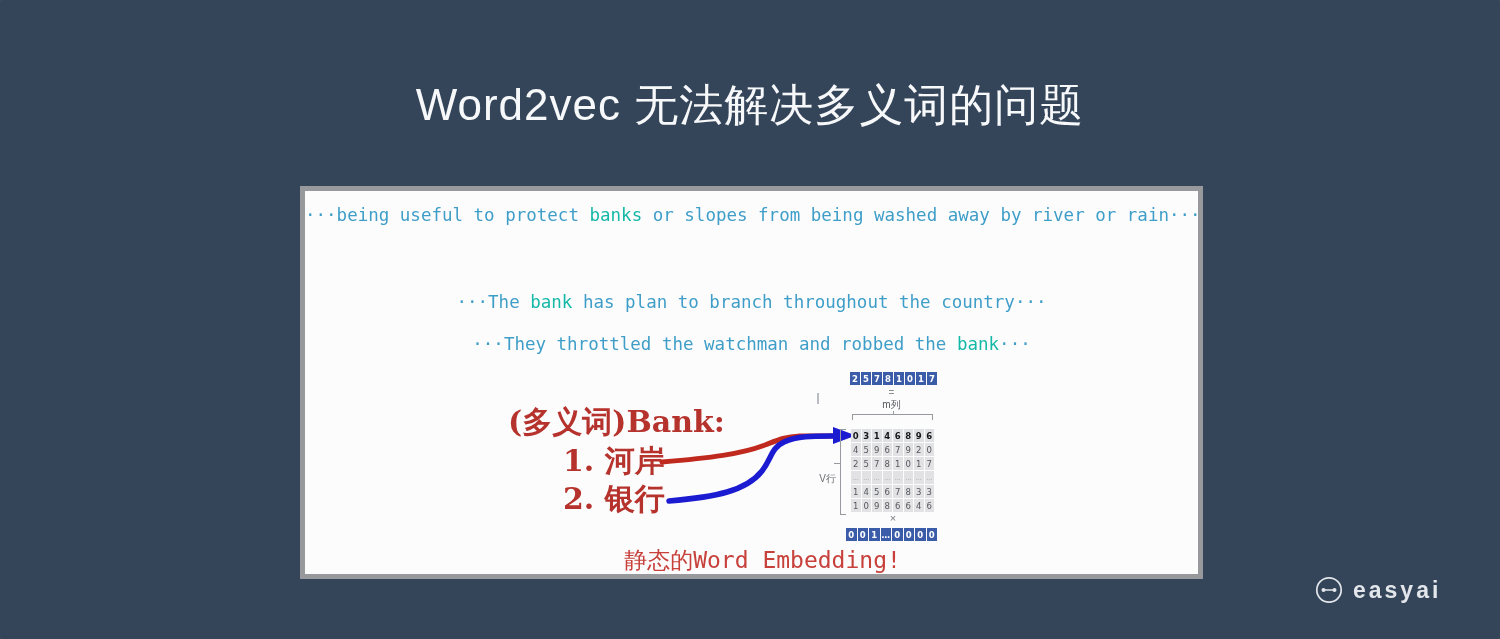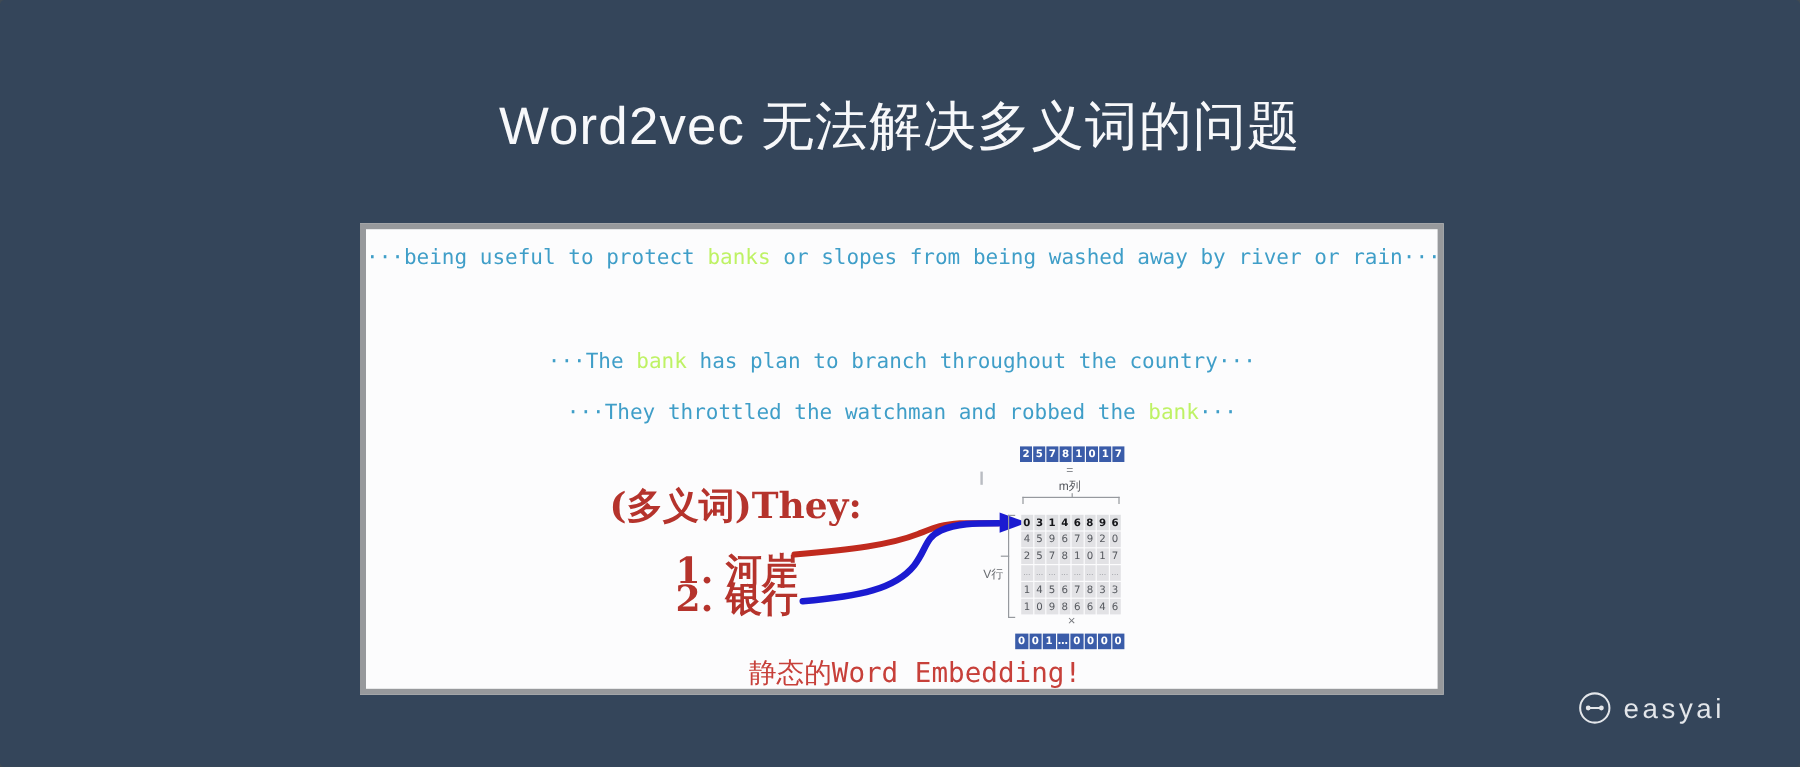--- a/index.html
+++ b/index.html
@@ -23,29 +23,29 @@
   .panel{
     position:absolute;left:300px;top:186px;width:903px;height:393px;
     background:#FCFCFD;border:5px solid #97999C;box-sizing:border-box;
   }
   .sent{
     position:absolute;left:305px;width:893px;height:24px;
     text-align:center;white-space:nowrap;
     font-family:"DejaVu Sans Mono","Liberation Mono",monospace;
     font-size:17.5px;line-height:24px;color:#3F9EC8;
   }
-  .sent .hl{color:#bef264;}
+  .sent .hl{color:#14b8a6;}
   .s1{top:203px}.s2{top:246px}.s3{top:290px}.s4{top:332px}
   .red-label{
     position:absolute;color:#B5332C;
     font-family:"DejaVu Serif","Liberation Serif",serif;
     font-weight:bold;white-space:nowrap;
   }
   .bank-label{left:508px;top:402px;font-size:30px;}
-  .meaning1{left:563px;top:441px;font-size:30px;margin-top:15px;}
+  .meaning1{left:563px;top:441px;font-size:30px;}
   .meaning2{left:563px;top:479px;font-size:30px;text-align:right;}
   .static-note{
     position:absolute;left:311px;top:545px;width:903px;text-align:center;
     color:#C7403A;font-size:23px;
     font-family:"DejaVu Sans Mono","Liberation Mono",monospace;
   }
   .arrows{position:absolute;left:0;top:0;pointer-events:none;}
   .cursor-tick{position:absolute;left:817px;top:393px;width:2px;height:11px;background:#B9BCC2;}
   
   .vec{position:absolute;display:inline-flex;gap:1px;}
@@ -74,38 +74,38 @@
     background:#E2E2E5;color:#55585E;font-size:8.5px;
     display:flex;align-items:center;justify-content:center;
     font-family:"DejaVu Sans","Liberation Sans",sans-serif;
   }
   .mcell.first{color:#15161A;font-weight:bold;background:#DFE0E3;}
   .mcell.dots{color:#9A9DA2;font-size:6px;}
   .times-sign{position:absolute;left:851px;top:512px;width:84px;text-align:center;color:#77797E;font-size:11px;}
   
   .logo{position:absolute;left:1314px;top:575px;display:flex;align-items:center;gap:9px;}
   .logo-text{
-    color:#E3E6EA;font-size:23px;font-weight:normal;letter-spacing:3px;
+    color:#E3E6EA;font-size:23px;font-weight:bold;letter-spacing:3px;
     font-family:"Liberation Sans",sans-serif;
   }
 </style>
 </head>
 <body>
 
 <div class="slide">
 
   <div class="title">Word2vec 无法解决多义词的问题</div>
 
   <div class="panel"></div>
 
   <div class="sent s1"><span>···being useful to protect </span><span class="hl">banks</span><span> or slopes from being washed away by river or rain···</span></div>
   <div class="sent s4"><span>···They throttled the watchman and robbed the </span><span class="hl">bank</span><span>···</span></div>
   <div class="sent s3"><span>···The </span><span class="hl">bank</span><span> has plan to branch throughout the country···</span></div>
 
-  <div class="red-label bank-label">(多义词)They:</div>
+  <div class="red-label bank-label">(多义词)Bank:</div>
   <div class="red-label meaning1">1. 河岸</div>
   <div class="red-label meaning2">2. 银行</div>
 
   <svg class="arrows" width="1500" height="639" viewBox="0 0 1500 639">
     <path d="M 662,462 C 710,458 742,454 765,445 C 778,440 784,437 800,436 L 833,436" fill="none" stroke="#C02A1E" stroke-width="5" stroke-linecap="round"></path>
     <path d="M 669,501 C 716,497 746,491 762,471 C 772,458 771,448 784,442 C 797,436 812,436 832,436" fill="none" stroke="#1B1BD1" stroke-width="5.5" stroke-linecap="round"></path>
     <polygon points="833,427 856,435.5 833,444" fill="#1B1BD1"></polygon>
   </svg>
 
   <div class="cursor-tick"></div>

